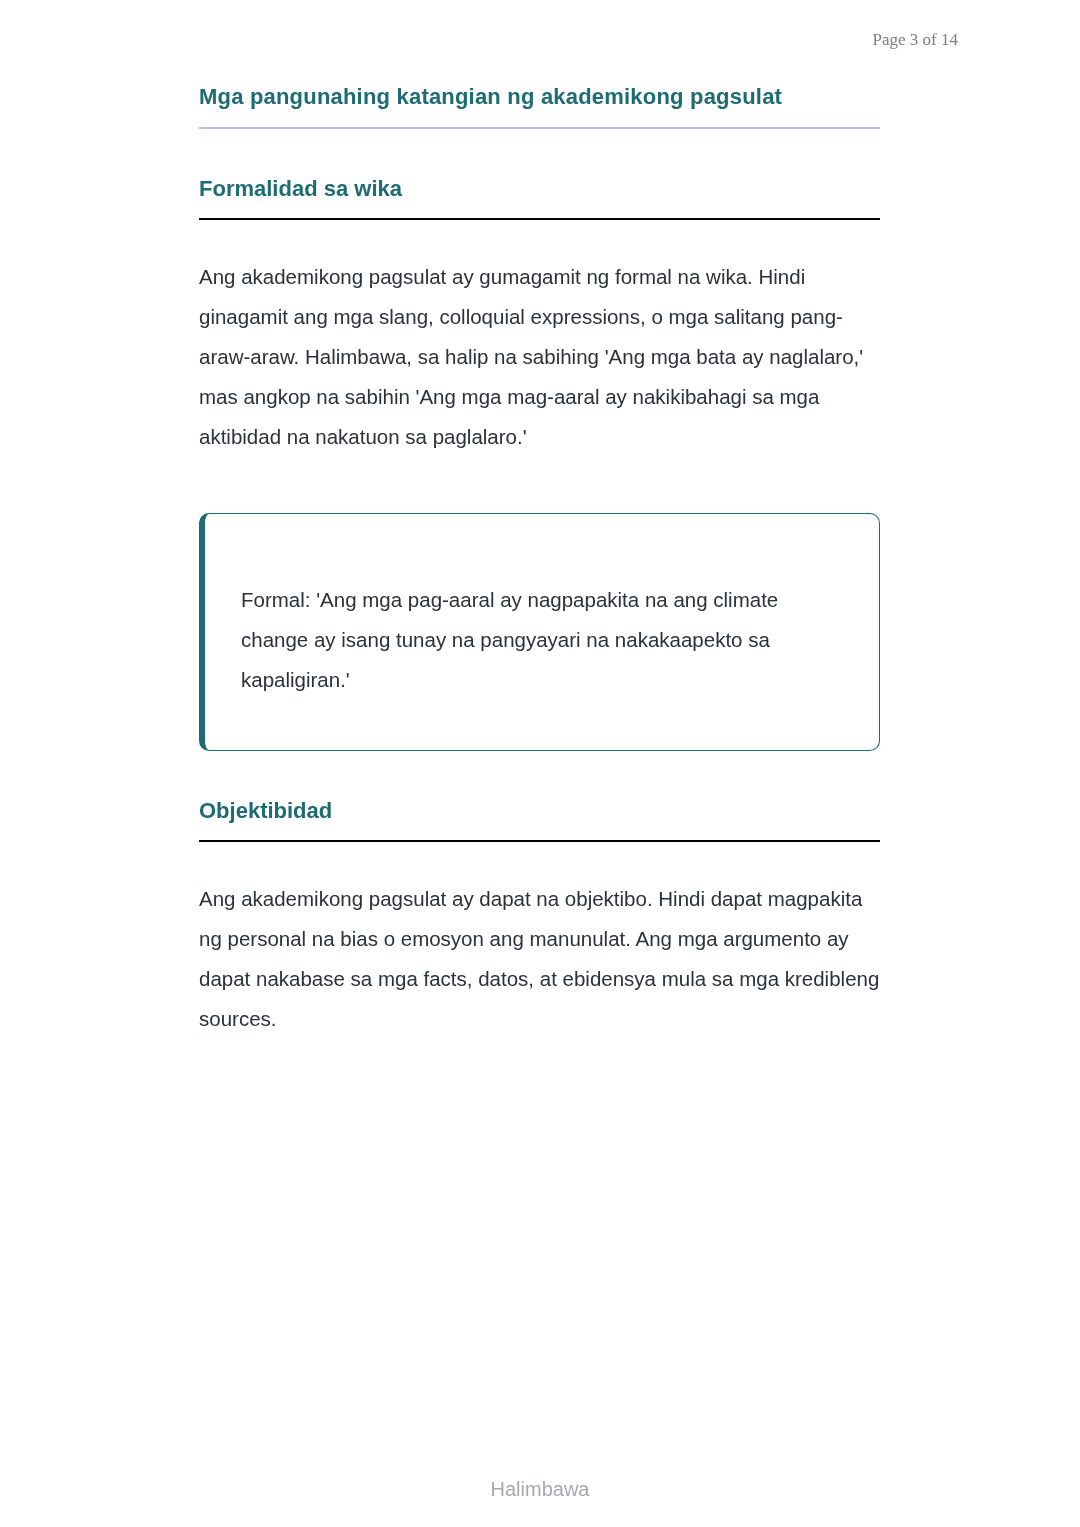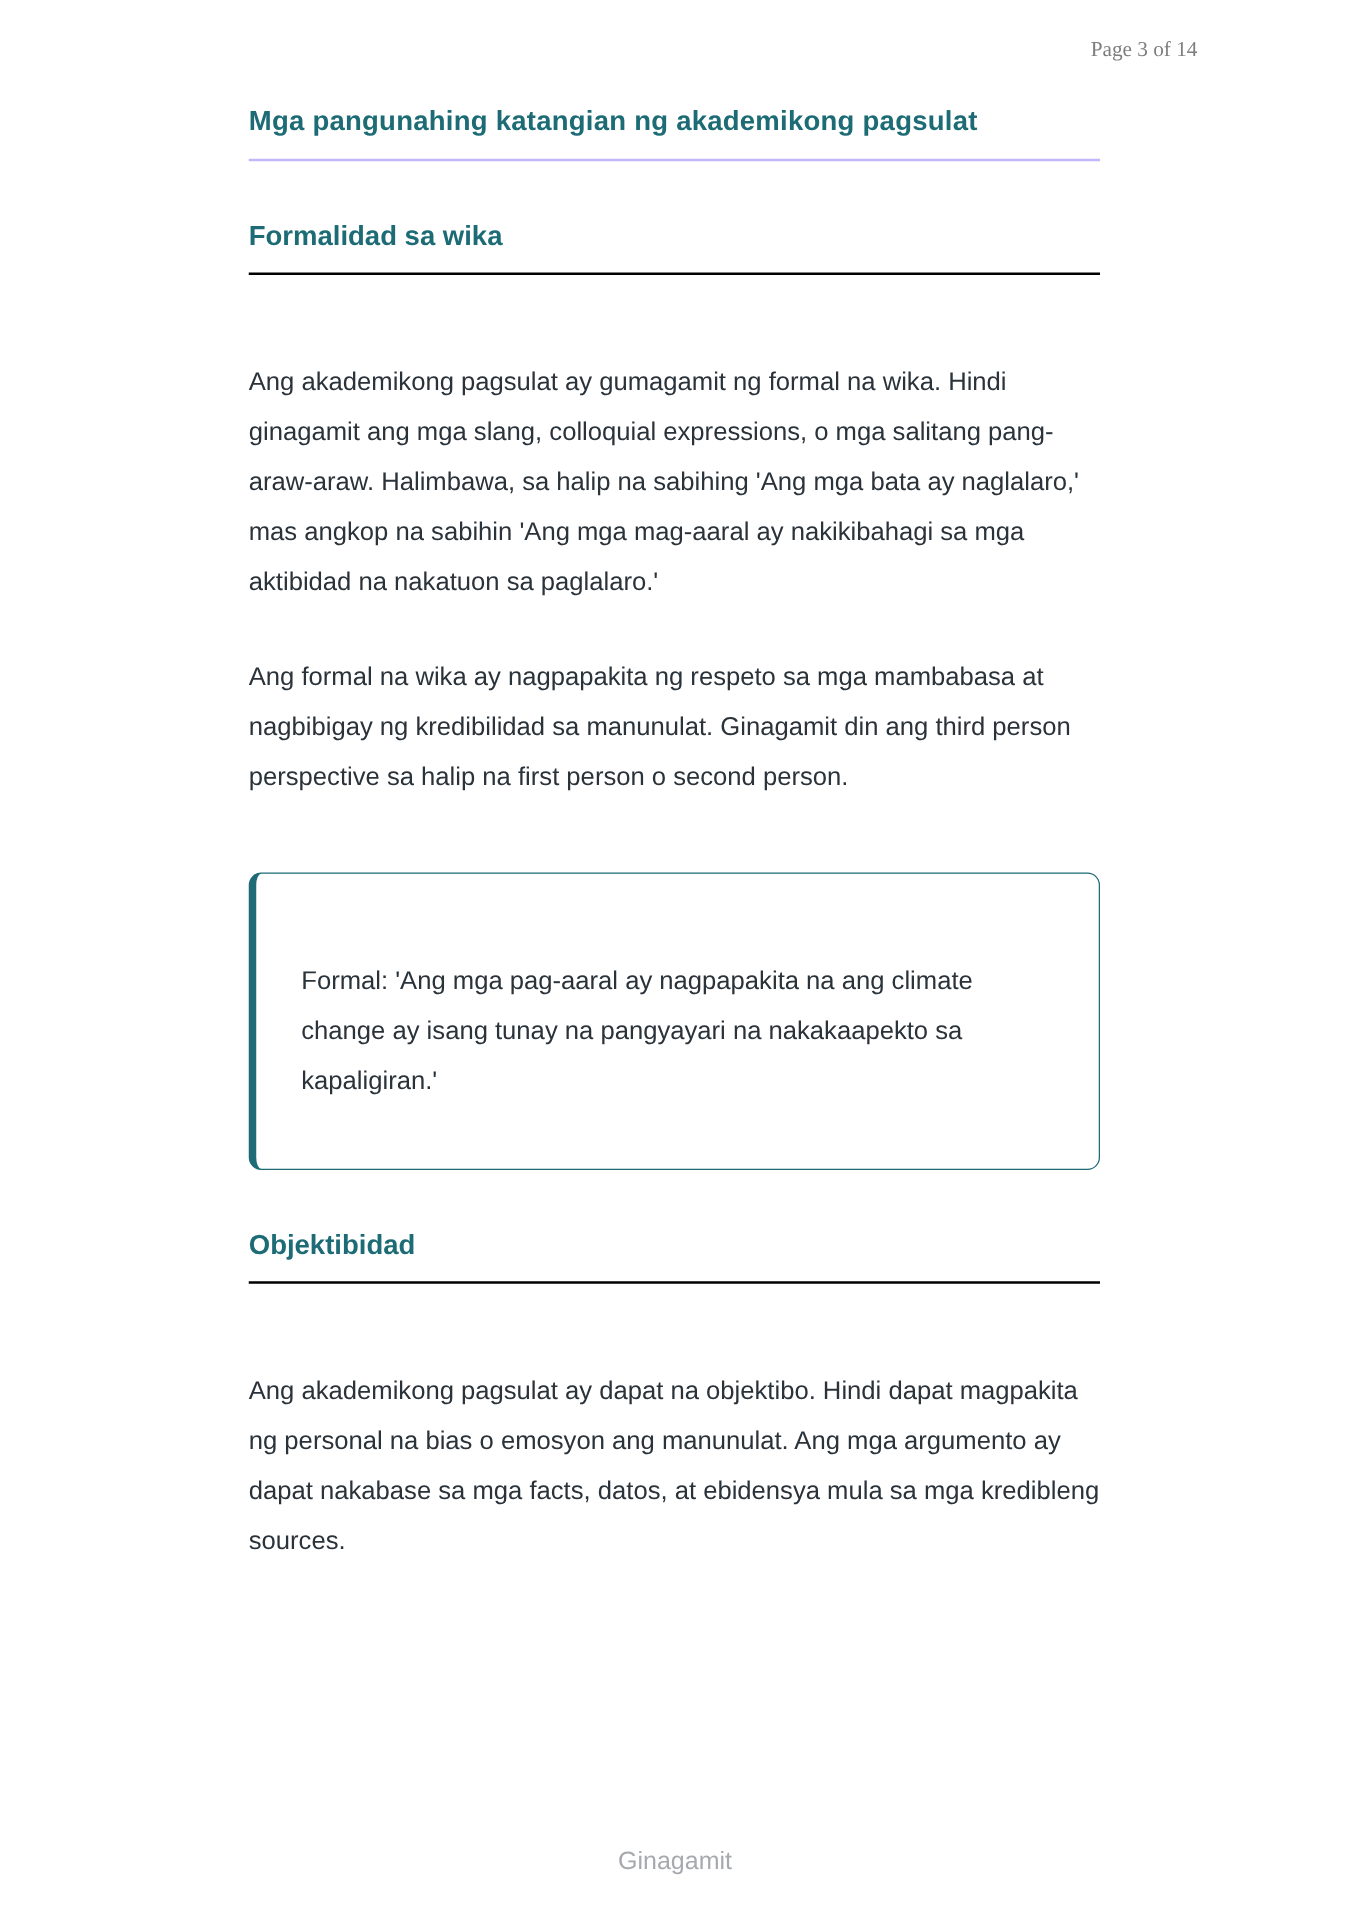--- a/index.html
+++ b/index.html
@@ -44,21 +44,21 @@
     padding-bottom: 16px;
     border-bottom: 2px solid #000000;
   }
   p.body-para {
     font-size: 20.5px;
     line-height: 40px;
     color: #2a323a;
     margin: 36px 0 0 0;
   }
   p.body-para.first-after-heading {
-    margin-top: 66px;
+    margin-top: 37px;
   }
   .example-box {
     margin-top: 56px;
     border: 1.5px solid #1c6b75;
     border-left: 6px solid #1c6b75;
     border-radius: 10px;
     padding: 38px 42px 50px 36px;
   }
   .example-label {
     font-size: 20.5px;
@@ -87,28 +87,27 @@
   <div class="page-indicator">Page 3 of 14</div>
 
   <div class="content">
 
     <h1 class="doc-title">Mga pangunahing katangian ng akademikong pagsulat</h1>
 
     <h2 class="section-heading">Formalidad sa wika</h2>
 
     <p class="body-para first-after-heading">Ang akademikong pagsulat ay gumagamit ng formal na wika. Hindi ginagamit ang mga slang, colloquial expressions, o mga salitang pang-araw-araw. Halimbawa, sa halip na sabihing 'Ang mga bata ay naglalaro,' mas angkop na sabihin 'Ang mga mag-aaral ay nakikibahagi sa mga aktibidad na nakatuon sa paglalaro.'</p>
 
-    <p class="body-para">Ang formal na wika ay nagpapakita ng respeto sa mga mambabasa at nagbibigay ng kredibilidad sa manunulat. Ginagamit din ang third person perspective sa halip na first person o second person.</p>
 
     <div class="example-box">
       <p class="body-para">Formal: 'Ang mga pag-aaral ay nagpapakita na ang climate change ay isang tunay na pangyayari na nakakaapekto sa kapaligiran.'</p>
     </div>
 
     <h2 class="section-heading">Objektibidad</h2>
 
     <p class="body-para first-after-heading">Ang akademikong pagsulat ay dapat na objektibo. Hindi dapat magpakita ng personal na bias o emosyon ang manunulat. Ang mga argumento ay dapat nakabase sa mga facts, datos, at ebidensya mula sa mga kredibleng sources.</p>
 
 
   </div>
 
-  <div class="footer">Ginagamit</div>
+  <div class="footer">Halimbawa</div>
 
 </div>
 
 </body></html>

